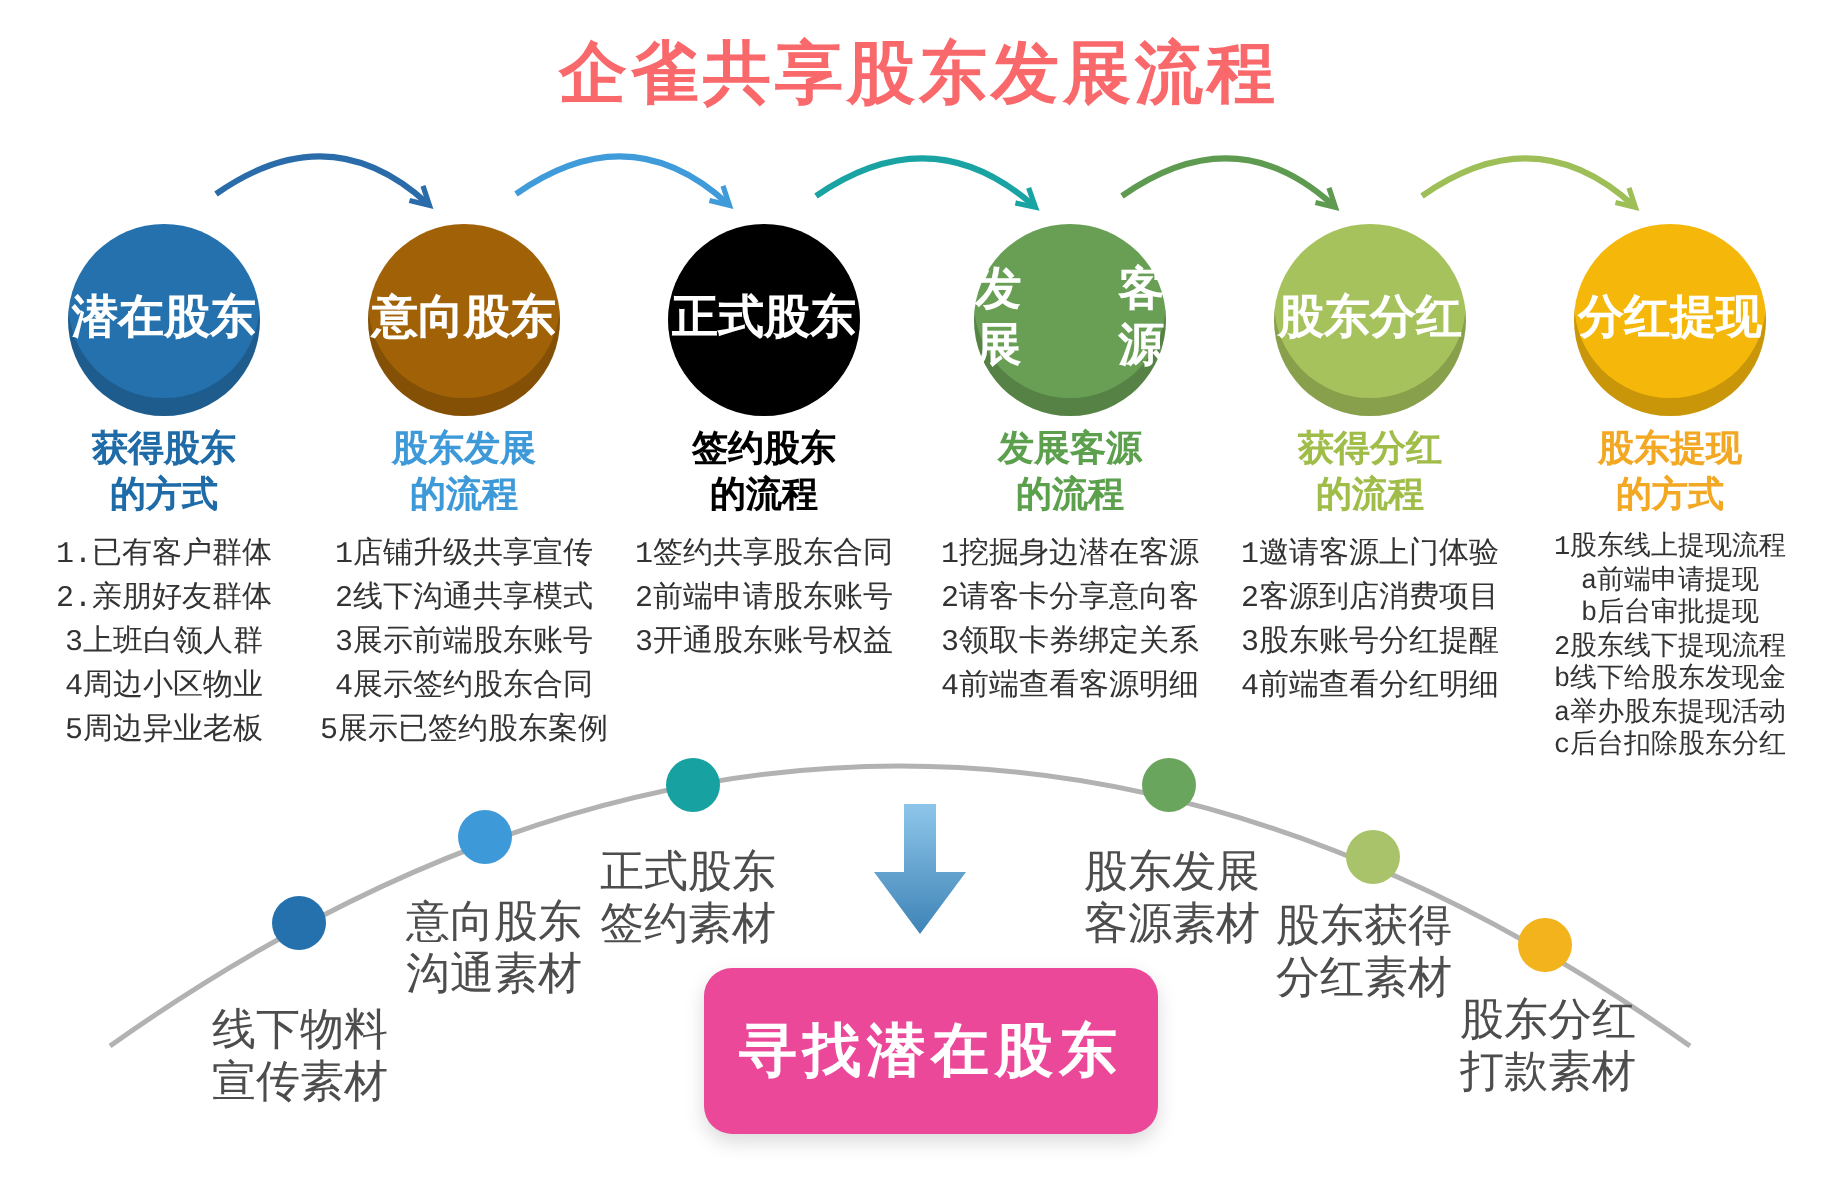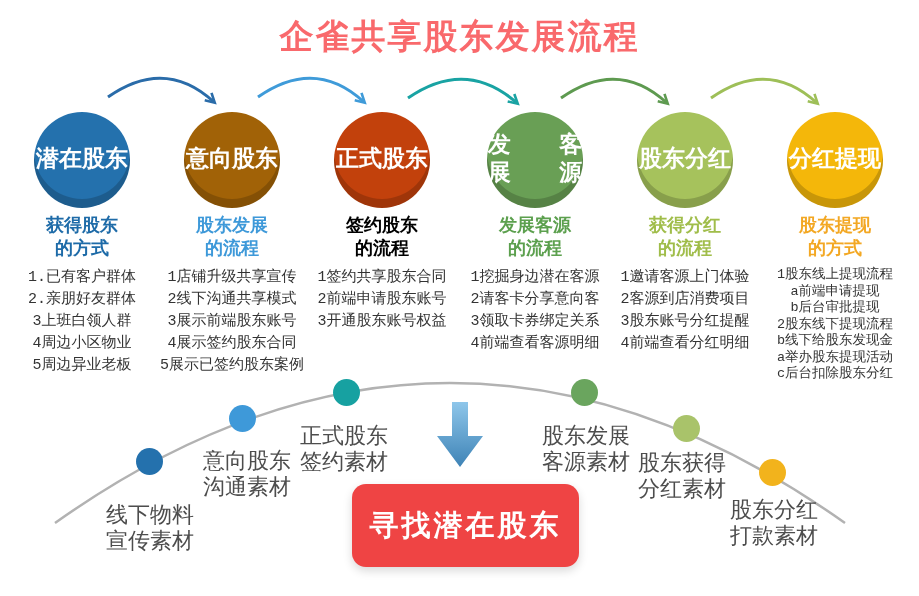--- a/index.html
+++ b/index.html
@@ -104,21 +104,21 @@
     <div class="items">
       <div class="item">1店铺升级共享宣传</div>
       <div class="item">2线下沟通共享模式</div>
       <div class="item">3展示前端股东账号</div>
       <div class="item">4展示签约股东合同</div>
       <div class="item">5展示已签约股东案例</div>
     </div>
   </div>
 
   <div class="stage" style="left:307px">
-    <div class="circle" style="background-color: #c2410c;">
+    <div class="circle" style="background-color: #000000;">
       <span>正式</span>
       <span>股东</span>
     </div>
     <div class="subtitle" style="color: #000000;">
       <div>签约股东</div>
       <div>的流程</div>
     </div>
     <div class="items">
       <div class="item">1签约共享股东合同</div>
       <div class="item">2前端申请股东账号</div>
@@ -205,15 +205,15 @@
   </div>
   <div class="dot-label" style="left:622px;top:452px">
     <div>股东获得</div>
     <div>分红素材</div>
   </div>
   <div class="dot-label" style="left:714px;top:499px">
     <div>股东分红</div>
     <div>打款素材</div>
   </div>
 
-  <div class="cta" style="background-color: #ef4444; color: rgb(255, 255, 255);">寻找潜在股东</div>
+  <div class="cta" style="background-color: #ec4899; color: rgb(255, 255, 255);">寻找潜在股东</div>
 
 </div>
 
 </body></html>

